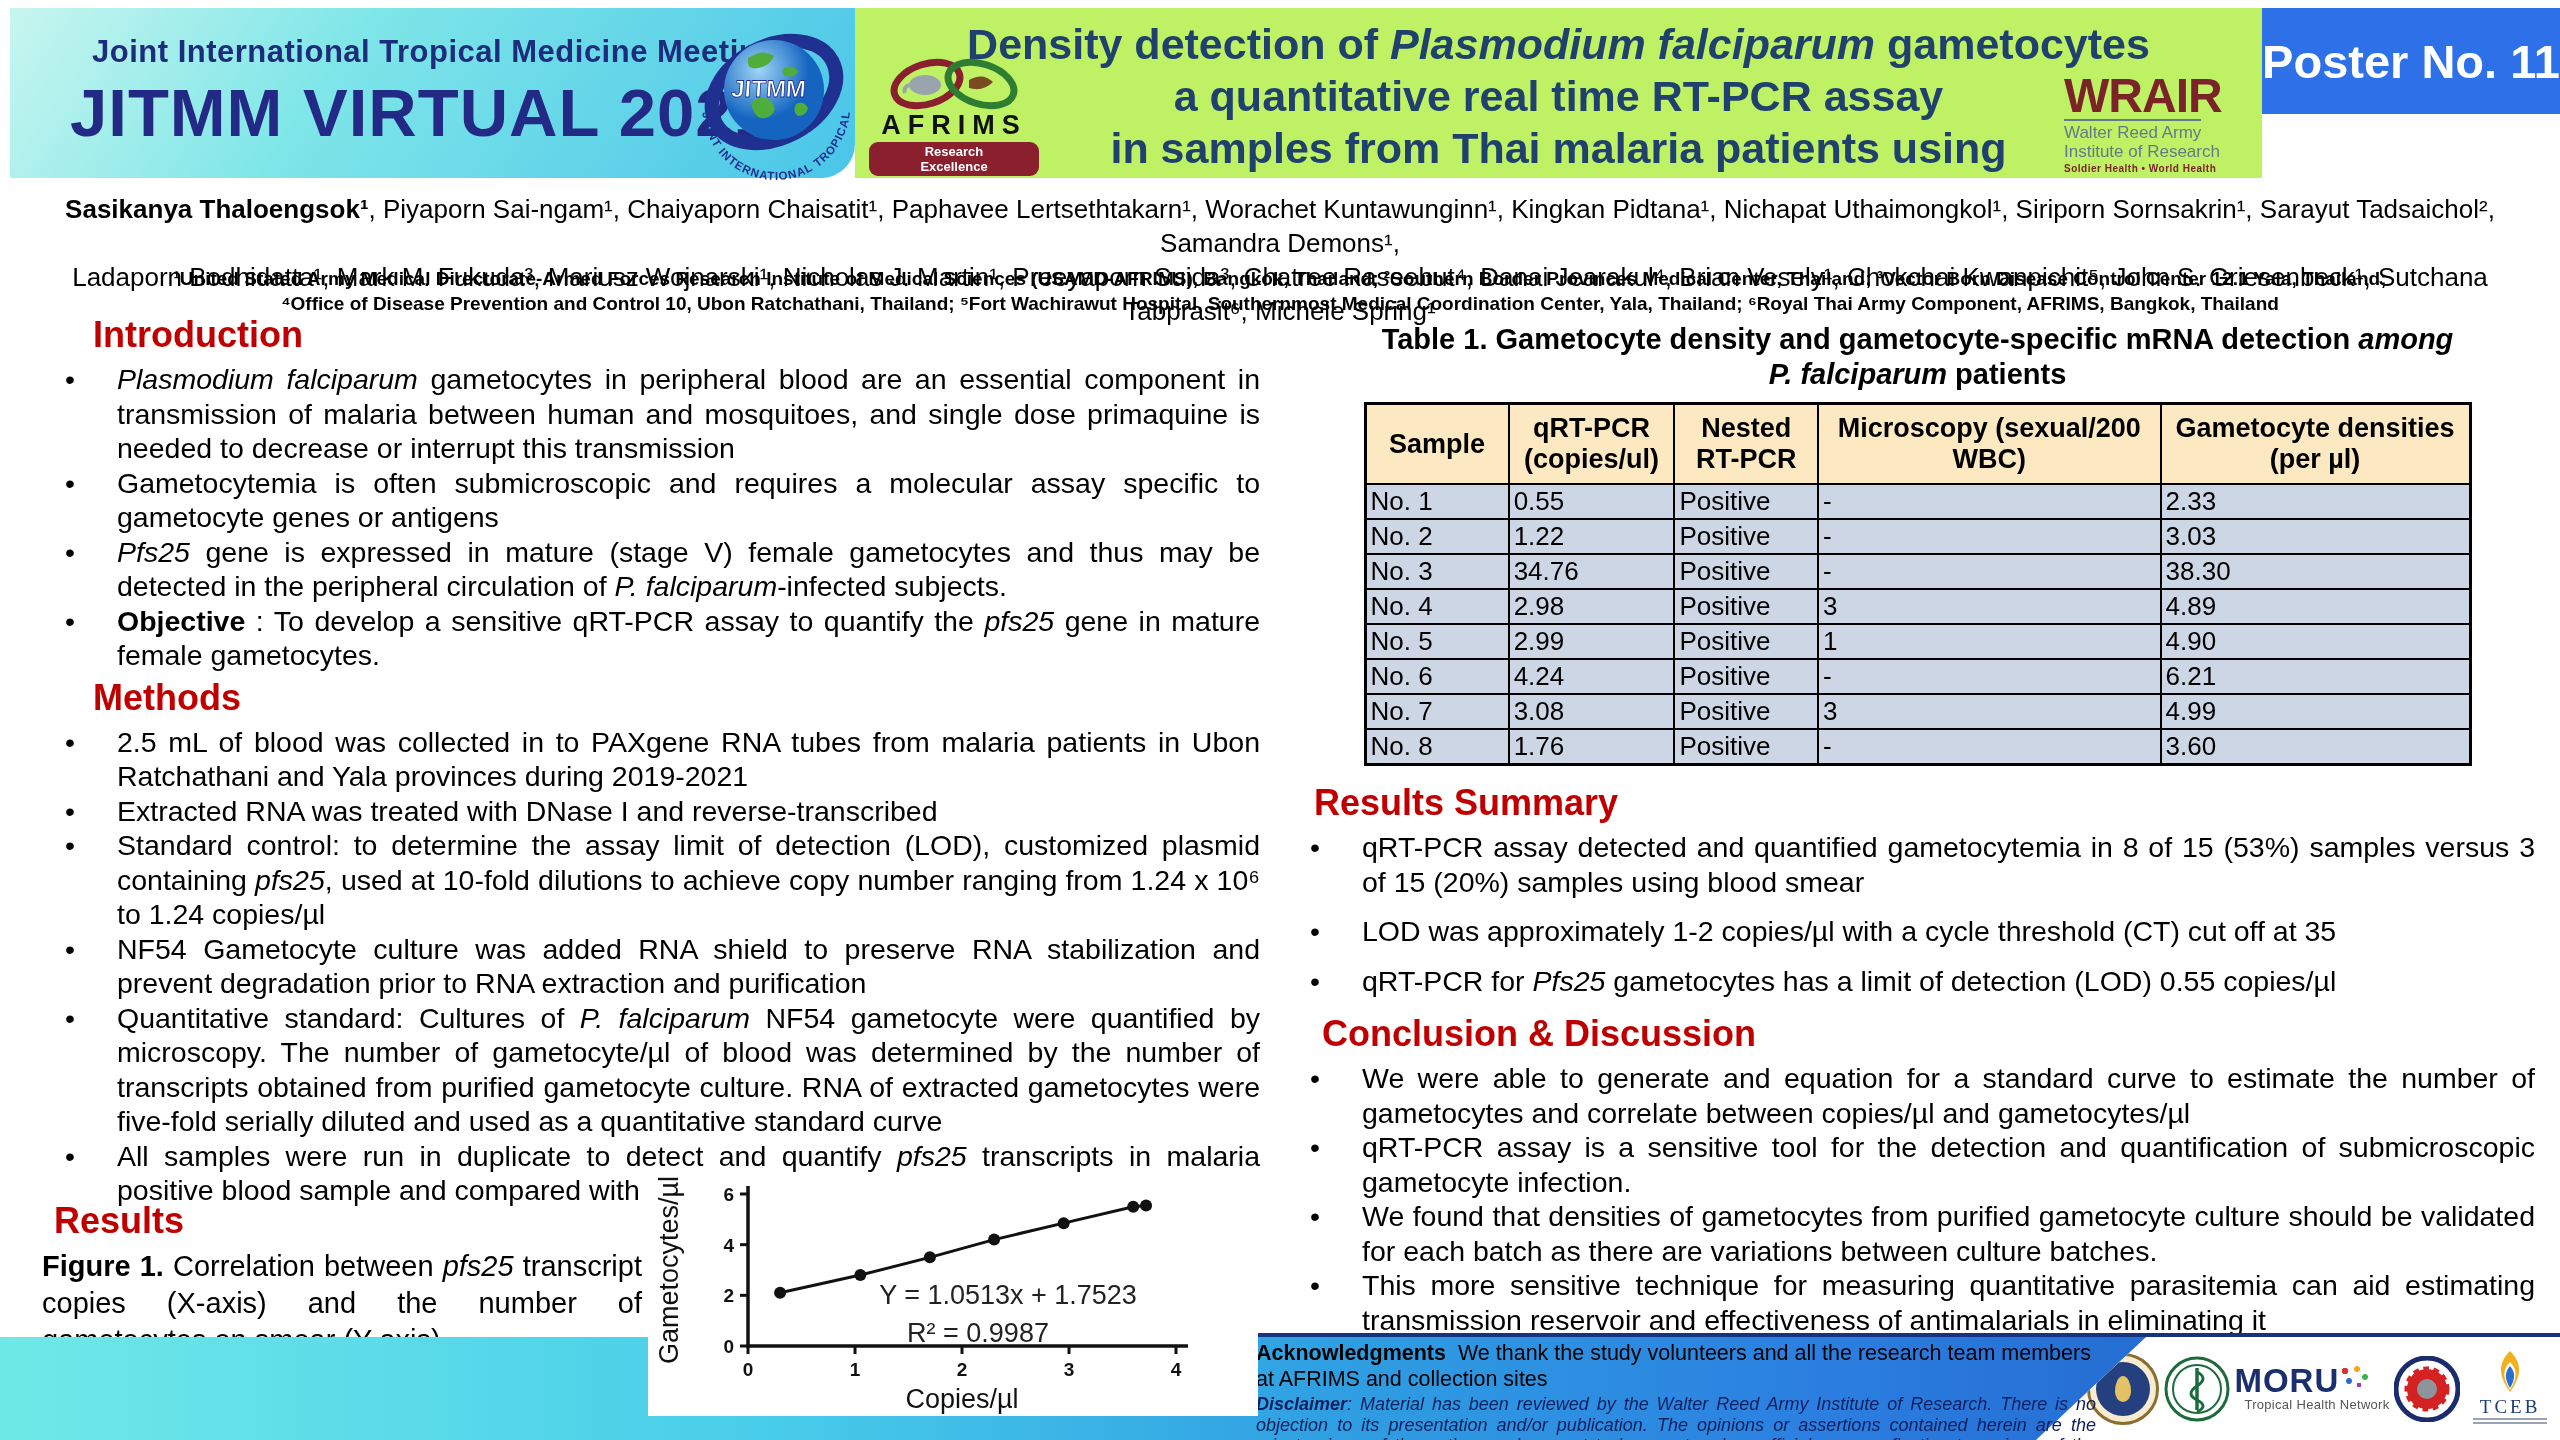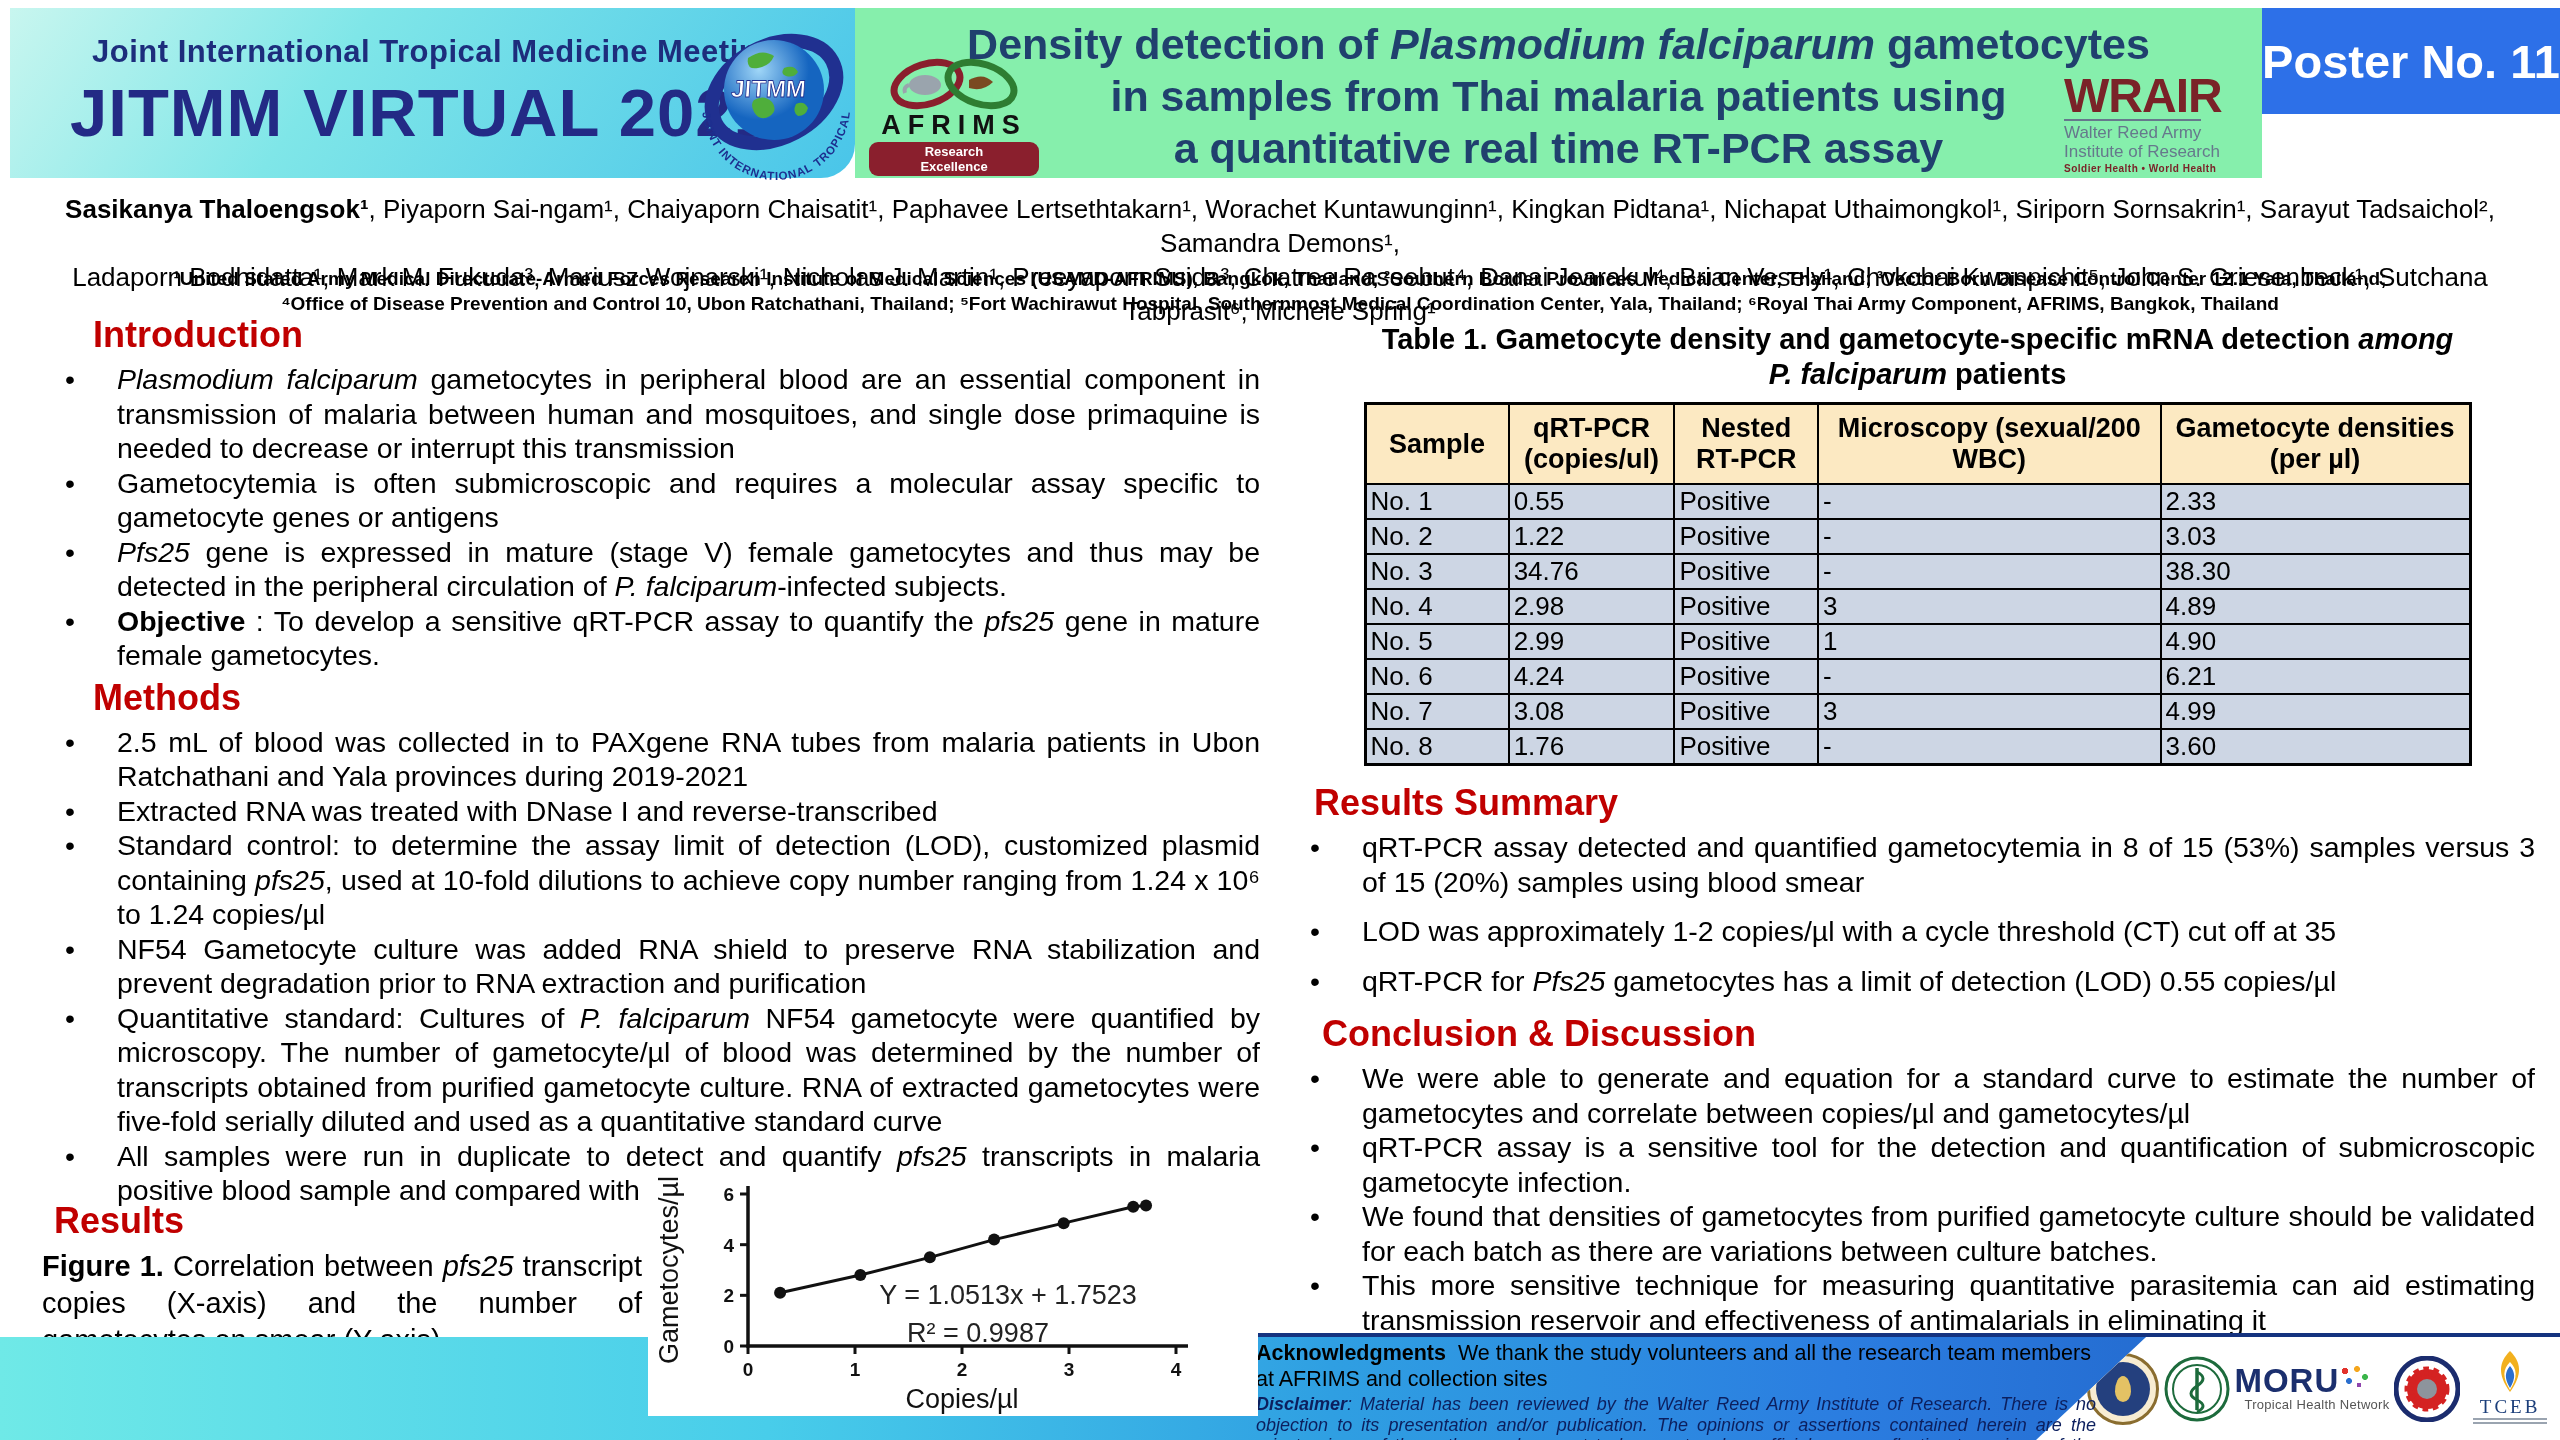--- a/index.html
+++ b/index.html
@@ -7,21 +7,21 @@
   .poster{position:absolute;inset:0;background:#fff;}
 
   
   .hdr-left{position:absolute;left:10px;top:8px;width:845px;height:170px;
     background:linear-gradient(125deg,#c8f6ef 0%,#7fe6e8 38%,#49c5e9 100%);
     border-radius:0 0 34px 0;}
   .meeting-line{position:absolute;left:82px;top:26px;font-size:31px;font-weight:700;color:#1d2d7c;letter-spacing:.5px;}
   .meeting-title{position:absolute;left:60px;top:66px;font-size:67px;font-weight:800;color:#232a85;letter-spacing:1px;}
   .jitmm-logo{position:absolute;left:678px;top:4px;width:172px;height:172px;}
 
-  .hdr-center{position:absolute;left:855px;top:8px;width:1407px;height:170px;background:#86efac;}
+  .hdr-center{position:absolute;left:855px;top:8px;width:1407px;height:170px;background:#bef264;}
   .poster-title{position:absolute;left:0;top:10px;width:100%;text-align:center;
     font-size:43px;line-height:52px;font-weight:800;color:#20406e;}
   .afrims-logo{position:absolute;left:14px;bottom:2px;width:170px;text-align:center;}
   .afrims-word{font-size:27px;font-weight:700;color:#111;letter-spacing:7px;margin-top:-4px;}
   .afrims-badge{display:inline-block;background:#8a1f2d;color:#fff;font-size:13px;font-weight:700;
     padding:2px 22px;border-radius:9px;margin-top:1px;}
   .wrair{position:absolute;right:8px;bottom:4px;width:190px;}
   .wrair-acronym{font-size:48px;font-weight:800;color:#7a2328;letter-spacing:-1px;line-height:46px;}
   .wrair-line{font-size:17px;color:#66788c;line-height:19px;border-top:2px solid #66788c;display:inline-block;padding-top:2px;}
   .wrair-line2{font-size:17px;color:#66788c;line-height:19px;}
@@ -125,22 +125,22 @@
         <text font-size="11.5" font-weight="bold" fill="#1d2f8f" letter-spacing="1">
           <textPath href="#ringc" startOffset="2%">JOINT INTERNATIONAL TROPICAL MEDIC</textPath>
         </text>
       </svg>
     </div>
   </div>
 
   <div class="hdr-center">
     <div class="poster-title">
       <div>Density detection of <i>Plasmodium falciparum</i> gametocytes</div>
+      <div>a quantitative real time RT-PCR assay</div>
       <div>in samples from Thai malaria patients using</div>
-      <div>a quantitative real time RT-PCR assay</div>
     </div>
 
     <div class="afrims-logo">
       <svg viewBox="0 0 150 52" width="150" height="52">
         <ellipse cx="48" cy="26" rx="34" ry="20" transform="rotate(-18 48 26)" fill="none" stroke="#8a1f2d" stroke-width="7"></ellipse>
         <ellipse cx="102" cy="26" rx="34" ry="20" transform="rotate(18 102 26)" fill="none" stroke="#2e7d32" stroke-width="7"></ellipse>
         <ellipse cx="46" cy="27" rx="16" ry="10" fill="#9aa4ad"></ellipse>
         <path d="M30 27 q-6 2 -4 8" stroke="#9aa4ad" stroke-width="4" fill="none"></path>
         <path d="M90 22 q14 -8 24 2 q-10 10 -24 6 z" fill="#7a4a21"></path>
       </svg>

